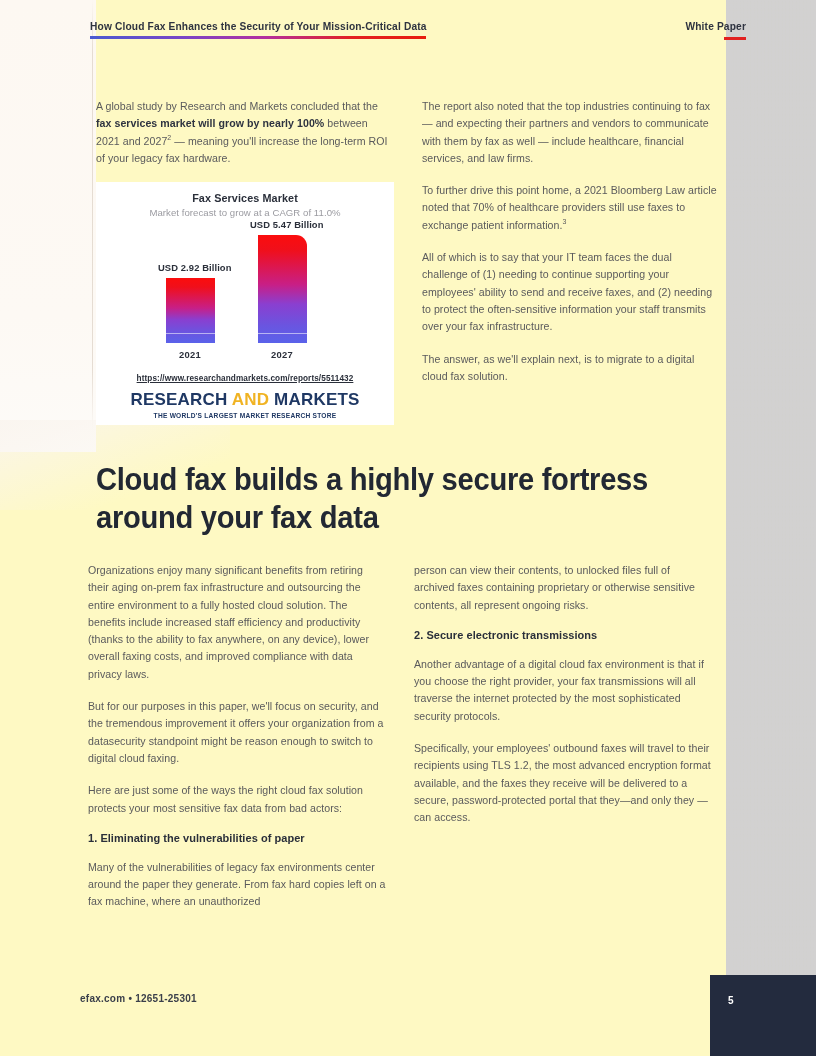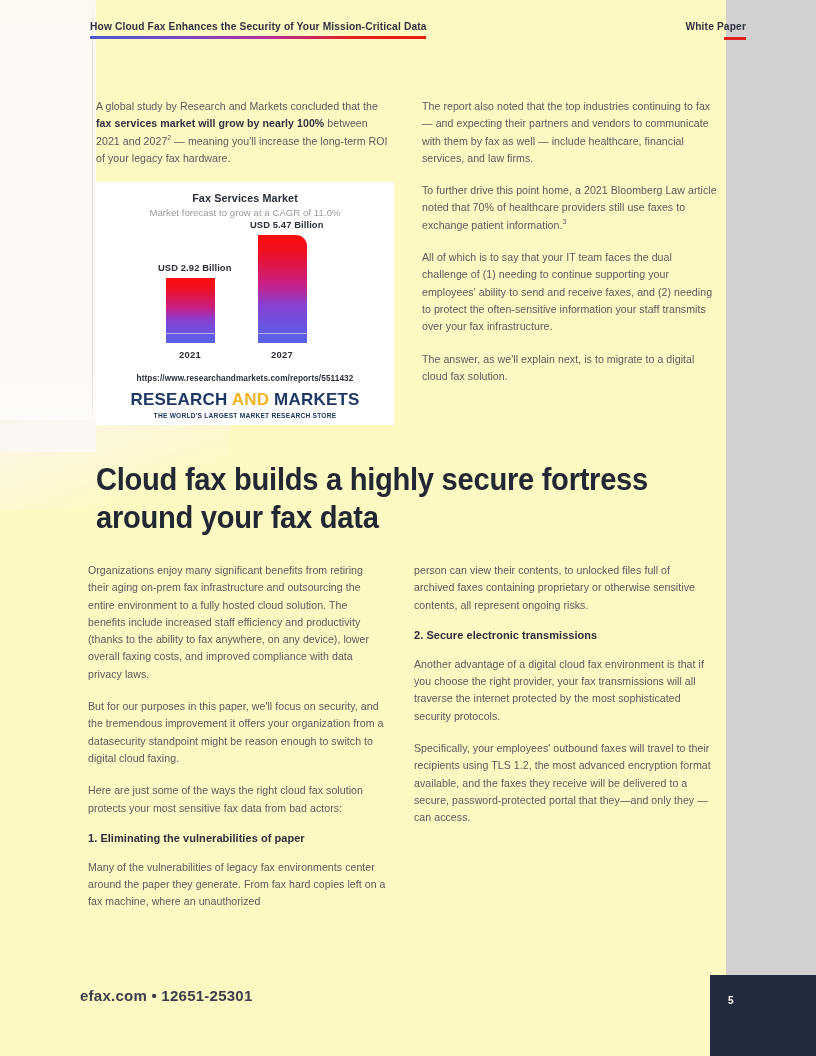--- a/index.html
+++ b/index.html
@@ -212,20 +212,21 @@
     margin-top: 6px;
     letter-spacing: 0.3px;
   }
   .chart-source {
     text-align: center;
     font-size: 8.2px;
     font-weight: bold;
     color: #2a2f3a;
     margin-top: 14px;
     letter-spacing: 0.1px;
+    text-decoration: underline;
   }
   .logo {
     text-align: center;
     margin-top: 7px;
   }
   .logo-main {
     font-size: 17px;
     font-weight: bold;
     letter-spacing: 0.2px;
     color: #1f3864;
@@ -270,21 +271,21 @@
     color: #2a2f3a;
     margin-bottom: 15px;
     letter-spacing: 0.05px;
   }
 
   
   .footer {
     position: absolute;
     left: 80px;
     bottom: 52px;
-    font-size: 15px;
+    font-size: 10px;
     font-weight: bold;
     color: #3a3f4a;
     letter-spacing: 0.25px;
   }
   .page-badge {
     position: absolute;
     right: 0;
     bottom: 0;
     width: 106px;
     height: 81px;

